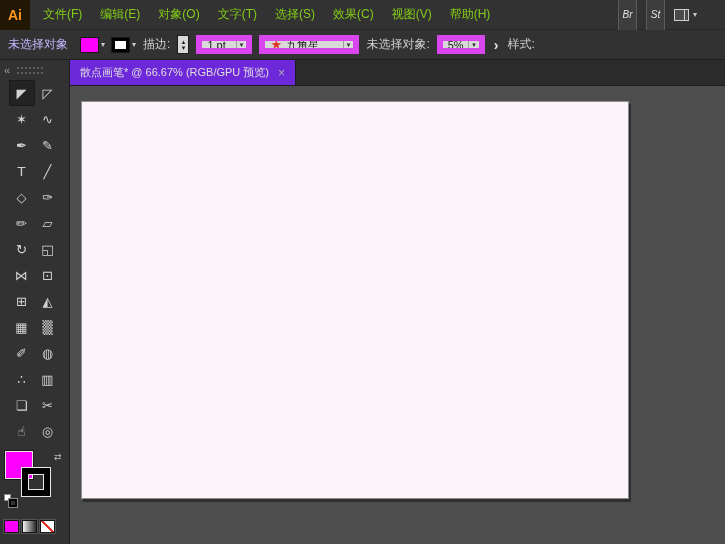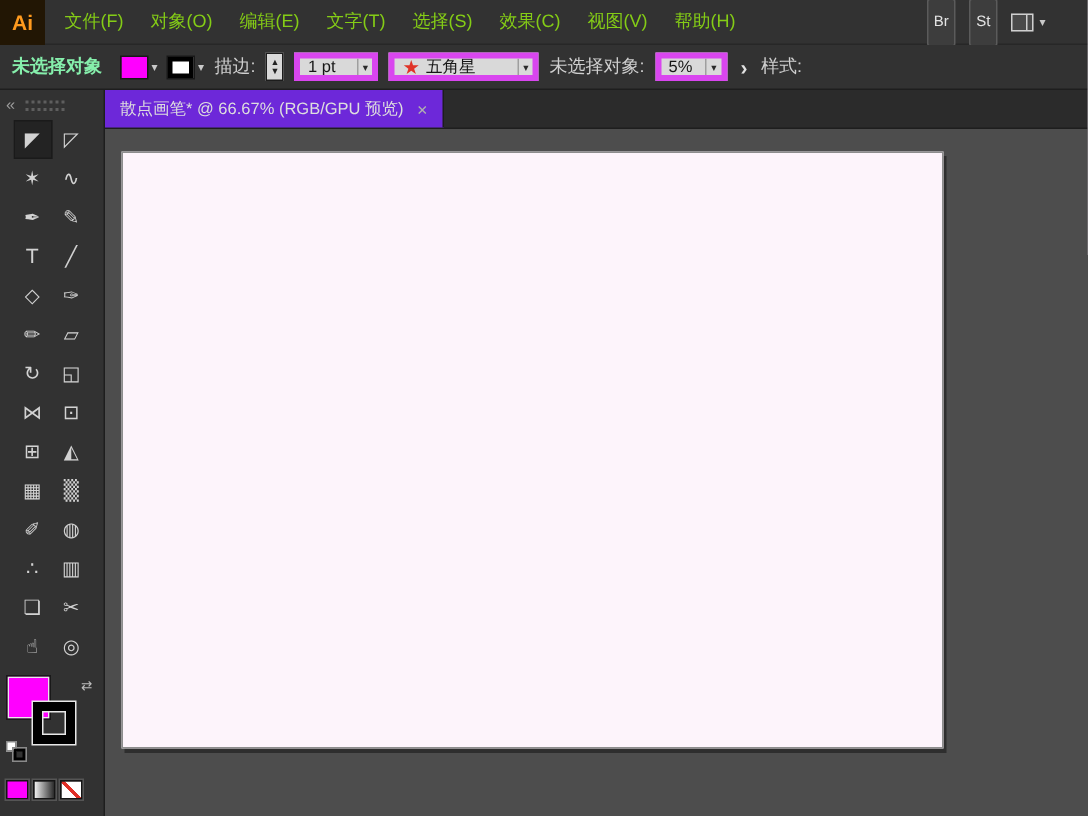--- a/index.html
+++ b/index.html
@@ -9,36 +9,36 @@
     user-select:none;
   }
   .app { width:725px; height:544px; display:flex; flex-direction:column; overflow:hidden; background:#323232; }
 
   
   .menubar { height:30px; flex:0 0 30px; background:#323232; border-bottom:1px solid #272727; display:flex; align-items:center; }
   .logo { width:30px; height:30px; background:#221604; color:#ff9a1e; font-weight:bold; font-size:14px; display:flex; align-items:center; justify-content:center; }
   .menu-items { display:flex; align-items:center; margin-left:4px; }
   .menu-item { padding:0 9px; font-size:12px; color:#84cc16; line-height:29px; white-space:nowrap; cursor:default; }
   .menubar-right { margin-left:auto; display:flex; align-items:center; gap:9px; padding-right:28px; }
-  .badge { width:19px; height:32px; background:#3d3d3d; border:1px solid #5b5b5b; border-radius:2px; color:#e3e3e3; font-size:10px; display:flex; align-items:center; justify-content:center; }
+  .badge { width:19px; height:32px; background:#3d3d3d; border:1px solid #5b5b5b; border-radius:2px; color:#e3e3e3; font-size:10px; display:flex; align-items:center; justify-content:center;font-style:italic; }
   .ws-switcher { display:flex; align-items:center; gap:4px; }
   .ws-icon { width:15px; height:12px; border:1px solid #cfcfcf; position:relative; display:inline-block; background:#4a4a4a; }
   .ws-icon::before { content:""; position:absolute; left:9px; top:0; bottom:0; width:1px; background:#cfcfcf; }
   .dd-dark { color:#c9c9c9; font-size:8px; }
 
   
   .controlbar { height:30px; flex:0 0 30px; background:#323232; border-bottom:1px solid #1e1e1e; display:flex; align-items:center; gap:7px; padding:0 8px; font-size:12px; color:#cfcfcf; white-space:nowrap; overflow:hidden; }
-  .status-text { color:#86efac; margin-right:6px;font-weight:bold; }
+  .status-text { color:#c4b5fd; margin-right:6px; }
   .swatch-combo { display:flex; align-items:center; gap:3px; }
   .cb-swatch { width:17px; height:14px; display:inline-block; outline:1px solid #181818; }
   .cb-stroke { background:#fff; box-shadow: inset 0 0 0 3px #000; }
   .label { color:#cfcfcf; }
   .stepper { width:12px; height:19px; background:#d9d9d9; border:1px solid #1c1c1c; display:flex; flex-direction:column; align-items:center; justify-content:center; color:#222; }
   .stepper span { font-size:6px; line-height:6px; }
-  .combo { height:19px; background:#d9d9d9; border:4px solid #d946ef; display:flex; align-items:center; color:#161616; font-size:11px; padding-left:5px; overflow:hidden; }
+  .combo { height:19px; background:#d9d9d9; border:6px solid #d946ef; display:flex; align-items:center; color:#161616; font-size:11px; padding-left:5px; overflow:hidden; }
   .combo .dd { margin-left:auto; align-self:stretch; display:flex; align-items:center; padding:0 3px; border-left:1px solid #9f9f9f; color:#2a2a2a; font-size:7px; }
   .w56 { width:56px; } .w92 { width:92px; } .w100 { width:100px; } .w48 { width:48px; }
   .profile-line { width:38px; height:2px; background:#000; margin-right:6px; flex:0 0 auto; }
   .star { font-size:13px; line-height:1; margin-right:4px; }
   .more-chevron { color:#e2e2e2; font-size:14px; font-weight:bold; padding:0 2px; }
 
   
   .main { flex:1; display:flex; min-height:0; }
 
   
@@ -74,22 +74,22 @@
 </style>
 </head>
 <body>
 
 <div class="app">
 
   <header class="menubar">
     <div class="logo">Ai</div>
     <nav class="menu-items">
         <div class="menu-item">文件(F)</div>
+        <div class="menu-item">编辑(E)</div>
         <div class="menu-item">对象(O)</div>
-        <div class="menu-item">编辑(E)</div>
         <div class="menu-item">文字(T)</div>
         <div class="menu-item">选择(S)</div>
         <div class="menu-item">效果(C)</div>
         <div class="menu-item">视图(V)</div>
         <div class="menu-item">帮助(H)</div>
       </nav>
     <div class="menubar-right">
       <div class="badge">Br</div>
       <div class="badge">St</div>
       <div class="ws-switcher">

